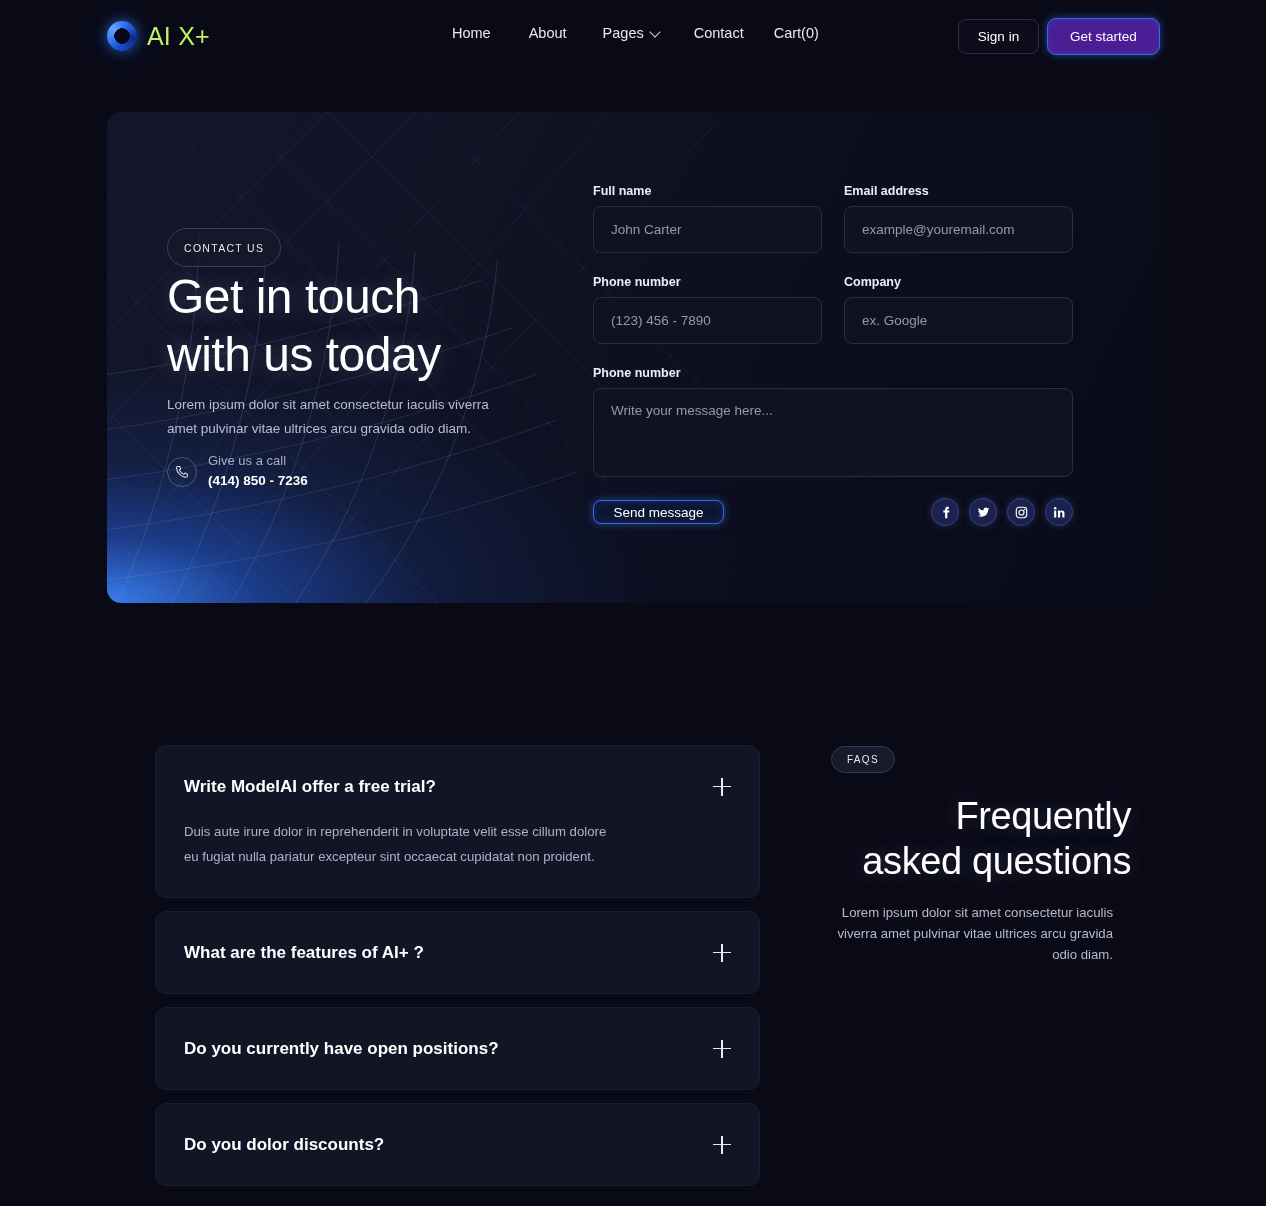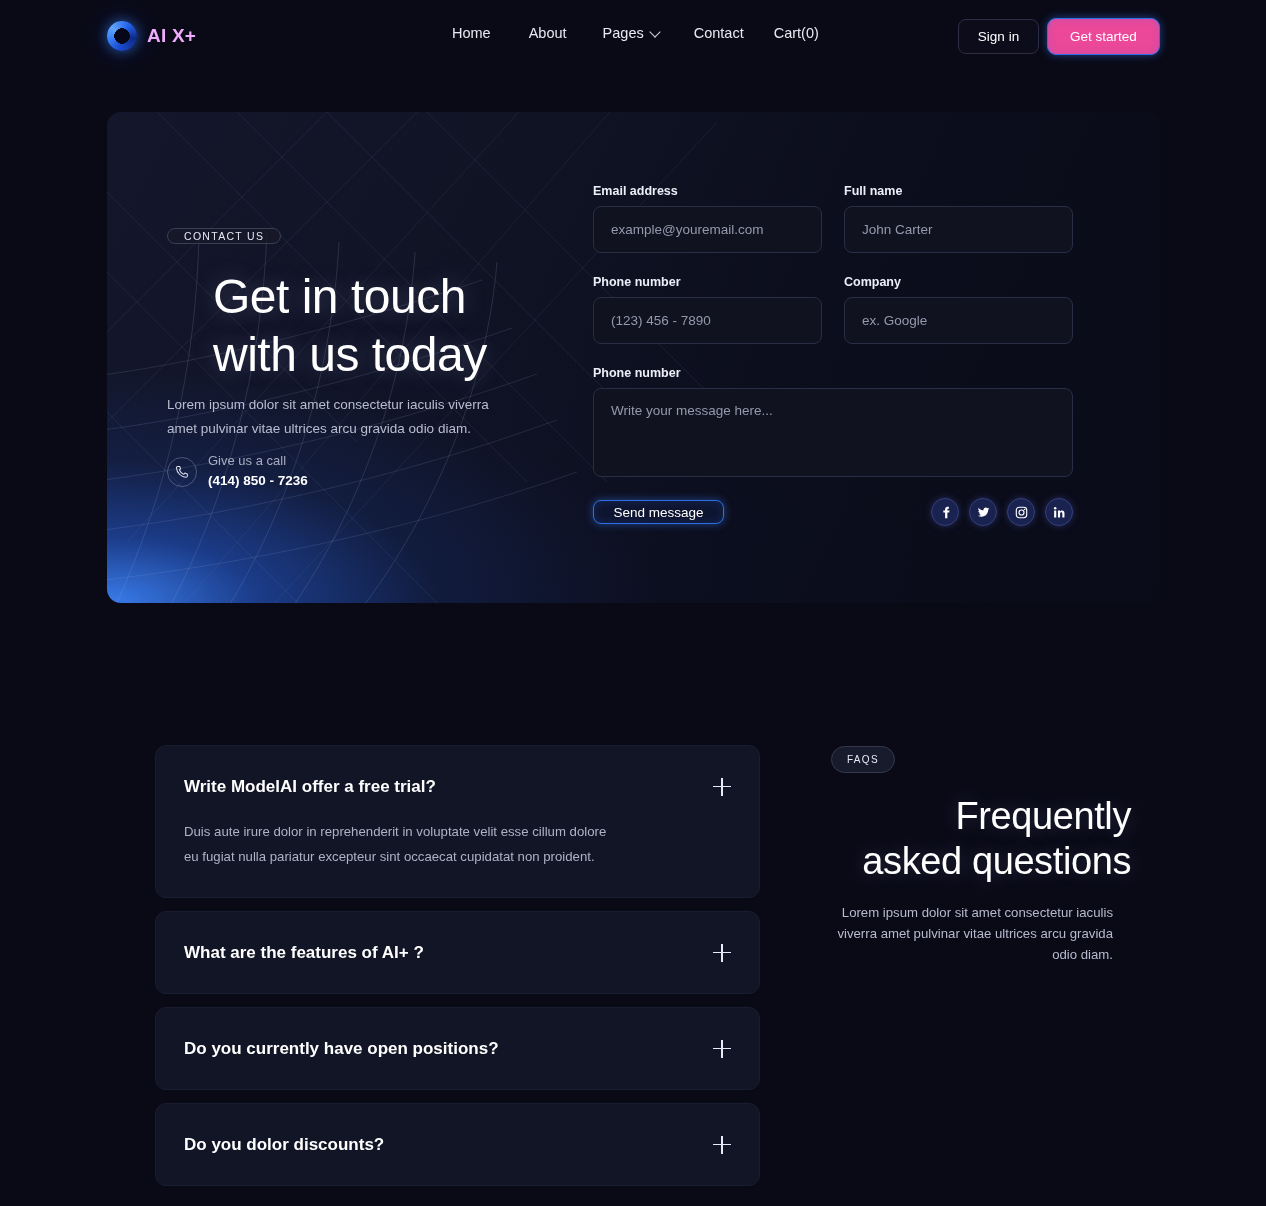--- a/index.html
+++ b/index.html
@@ -21,21 +21,21 @@
     position: absolute; left: 107px; top: 21px;
     display: flex; align-items: center; gap: 10px;
   }
   .logo-mark {
     width: 30px; height: 30px; border-radius: 50%;
     background:
       radial-gradient(circle at 50% 50%, #07071a 0 36%, rgba(7,7,26,0) 37%),
       conic-gradient(from 200deg, #1a4fd6 0deg, #3b82f6 60deg, #60a5fa 110deg, #2563eb 190deg, #0f2a86 260deg, #1a4fd6 360deg);
     box-shadow: 0 0 12px rgba(59,130,246,.55), 0 0 26px rgba(37,99,235,.30);
   }
-  .logo-text { color: #f0abfc; font-size: 19px; font-weight: 700; letter-spacing: .2px; }
+  .logo-text { color: #bef264; font-size: 25px; font-weight: 400; letter-spacing: .2px; }
 
   .nav-links {
     position: absolute; left: 452px; top: 25px;
     display: flex; align-items: center; gap: 0;
   }
   .nav-link {
     color: #e8e9f2; font-size: 14.5px; padding: 0 0;
     display: inline-flex; align-items: center; gap: 7px; cursor: pointer;
   }
   .nav-gap-1 { margin-right: 38px; }
@@ -51,48 +51,47 @@
 
   .nav-actions { position: absolute; right: 106px; top: 18px; display: flex; gap: 8px; align-items: center; }
   .btn-signin {
     width: 81px; height: 35px; border-radius: 8px;
     border: 1px solid #2c2f45; background: #0c0c1b; color: #ffffff;
     font-size: 13.5px; display: flex; align-items: center; justify-content: center;
     cursor: pointer; font-family: "Liberation Sans", sans-serif;
   }
   .btn-getstarted {
     width: 113px; height: 37px; border-radius: 9px;
-    border: 1.5px solid #2f6fe4; background: #ec4899; color: #ffffff;
+    border: 1.5px solid #2f6fe4; background: #4c1d95; color: #ffffff;
     font-size: 13.5px; display: flex; align-items: center; justify-content: center;
     cursor: pointer; font-family: "Liberation Sans", sans-serif;
     box-shadow: 0 0 9px rgba(47,111,228,.55), inset 0 0 10px rgba(47,111,228,.20);
   }
 
   
   .contact-card {
     position: absolute; left: 107px; top: 112px; width: 1053px; height: 491px;
     border-radius: 14px; overflow: hidden;
     background:
       radial-gradient(130% 120% at 0% 100%, rgba(59,130,246,.95) 0%, rgba(37,99,235,.50) 11%, rgba(23,55,140,.26) 24%, rgba(14,22,54,.10) 40%, rgba(10,10,25,0) 62%),
       linear-gradient(115deg, #14172b 0%, #111425 30%, #0c0e1d 62%, #0a0b18 100%);
   }
   .mesh { position: absolute; inset: 0; opacity: .5; pointer-events: none; }
 
   .pill {
     position: absolute; left: 60px; top: 116px;
-    height: 16px; padding: 0 16px; border-radius: 999px;
+    height: 39px; padding: 0 16px; border-radius: 999px;
     border: 1px solid #3a3e55; background: rgba(24,26,42,.75);
     display: flex; align-items: center;
     color: #e7e9f5; font-size: 10.5px; letter-spacing: 1.3px; font-weight: 500;
   }
   .headline {
     position: absolute; left: 60px; top: 156px; width: 470px;
     color: #ffffff; font-size: 48px; line-height: 58px; font-weight: 400; letter-spacing: -.5px;
     text-shadow: 0 0 22px rgba(190,205,255,.25);
-    margin-left: 46px;
   }
   .subcopy {
     position: absolute; left: 60px; top: 281px; width: 330px;
     color: #b9bdd0; font-size: 13.5px; line-height: 24px;
   }
   .contact-rows { position: absolute; left: 60px; top: 340px; display: flex; gap: 58px; }
   .crow { display: flex; align-items: center; gap: 11px; }
   .cicon {
     width: 30px; height: 30px; border-radius: 50%;
     border: 1px solid rgba(200,210,235,.30);
@@ -253,26 +252,26 @@
       <span>
         <div class="clabel">Give us a call</div>
         <div class="cvalue">(414) 850 - 7236</div>
       </span>
     </div>
   </div>
 
   <div class="form">
     <div class="grid2">
       <div class="col">
+        <div class="field-label">Full name</div>
+        <div class="input">John Carter</div>
+      </div>
+      <div class="col">
         <div class="field-label">Email address</div>
         <div class="input">example@youremail.com</div>
-      </div>
-      <div class="col">
-        <div class="field-label">Full name</div>
-        <div class="input">John Carter</div>
       </div>
     </div>
 
     <div class="row-gap"></div>
 
     <div class="grid2">
       <div class="col">
         <div class="field-label">Phone number</div>
         <div class="input">(123) 456 - 7890</div>
       </div>

